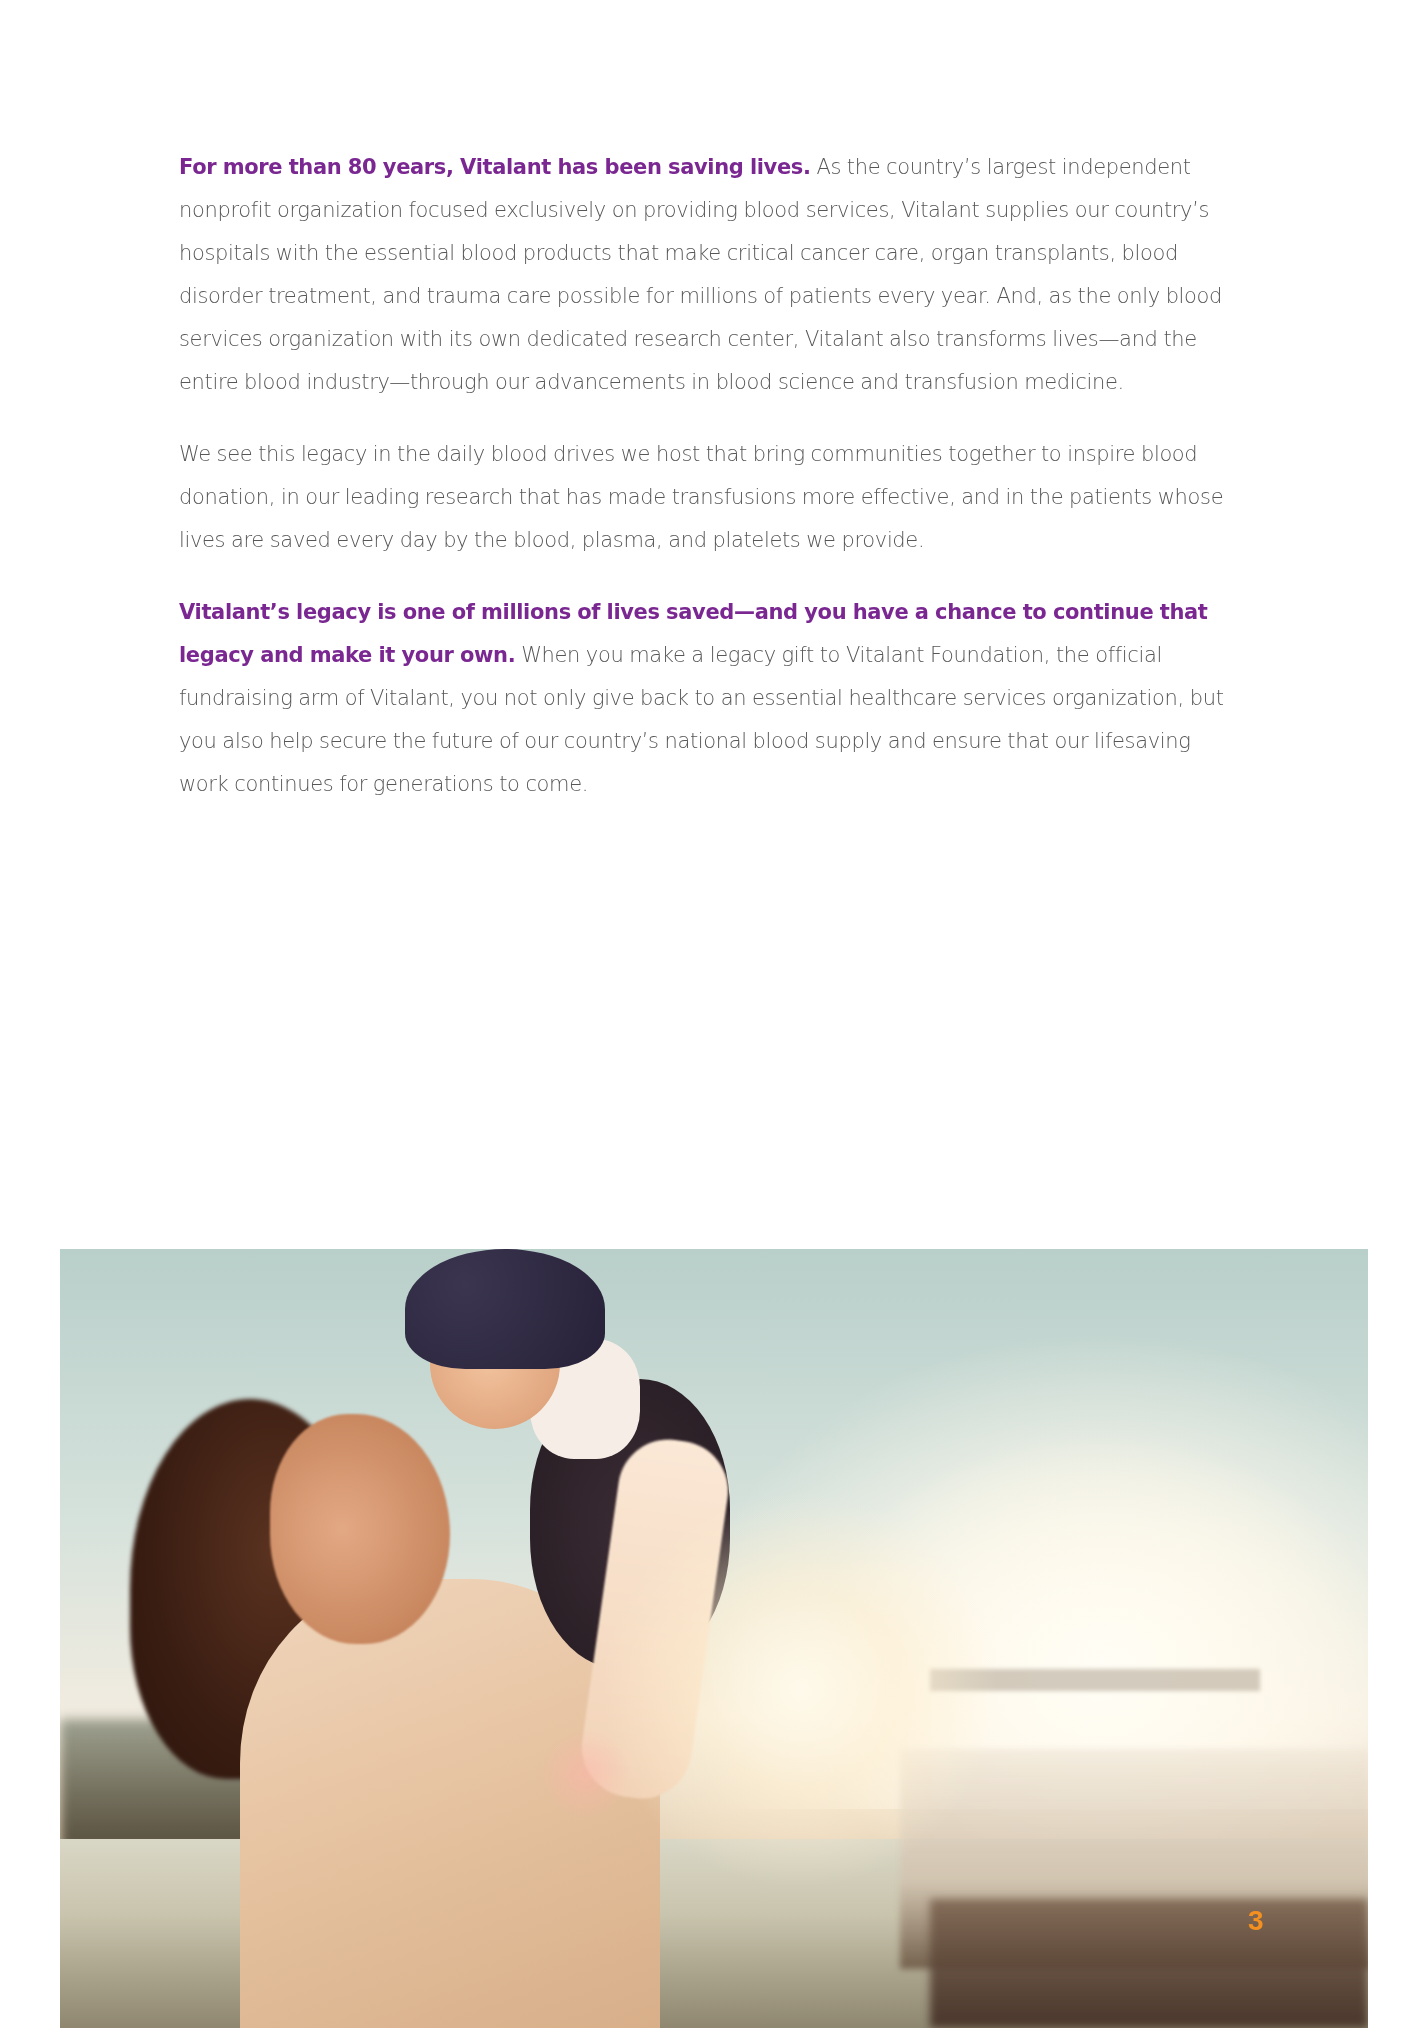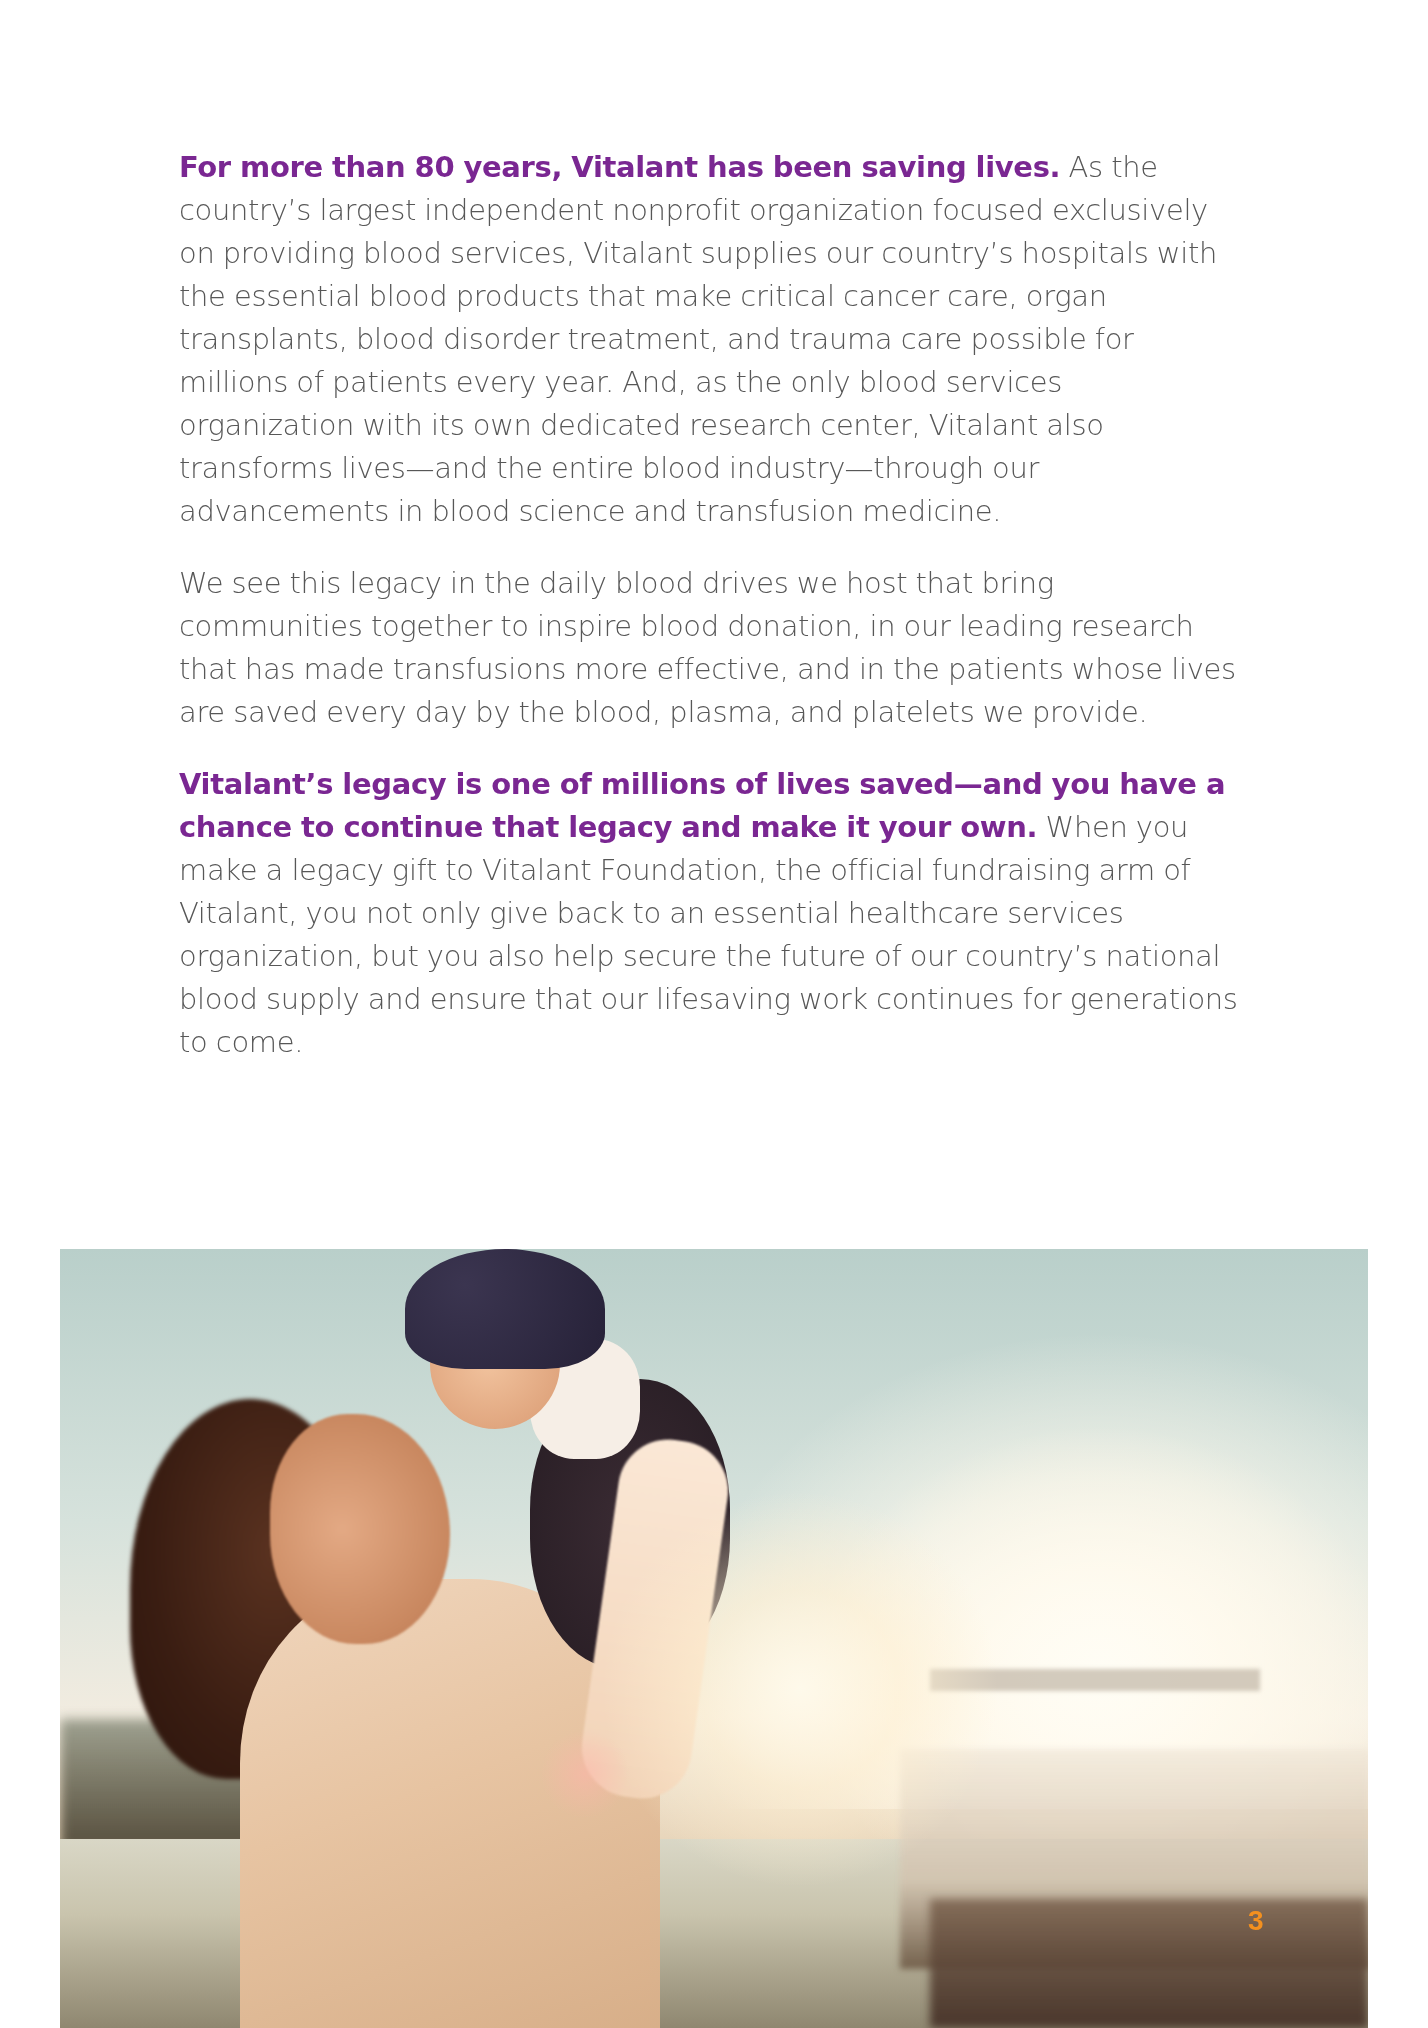--- a/index.html
+++ b/index.html
@@ -15,21 +15,21 @@
       font-family: "DejaVu Sans", "Liberation Sans", sans-serif;
     }
     .text-column {
       position: absolute;
       left: 179px;
       top: 146px;
       width: 1060px;
     }
     .para {
       margin: 0 0 29px 0;
-      font-size: 29px;
+      font-size: 21px;
       line-height: 43px;
       color: #575757;
       font-weight: 300;
       letter-spacing: -0.35px;
       word-spacing: -0.5px;
     }
     .para .lead {
       color: #7a2792;
       font-weight: 700;
     }

